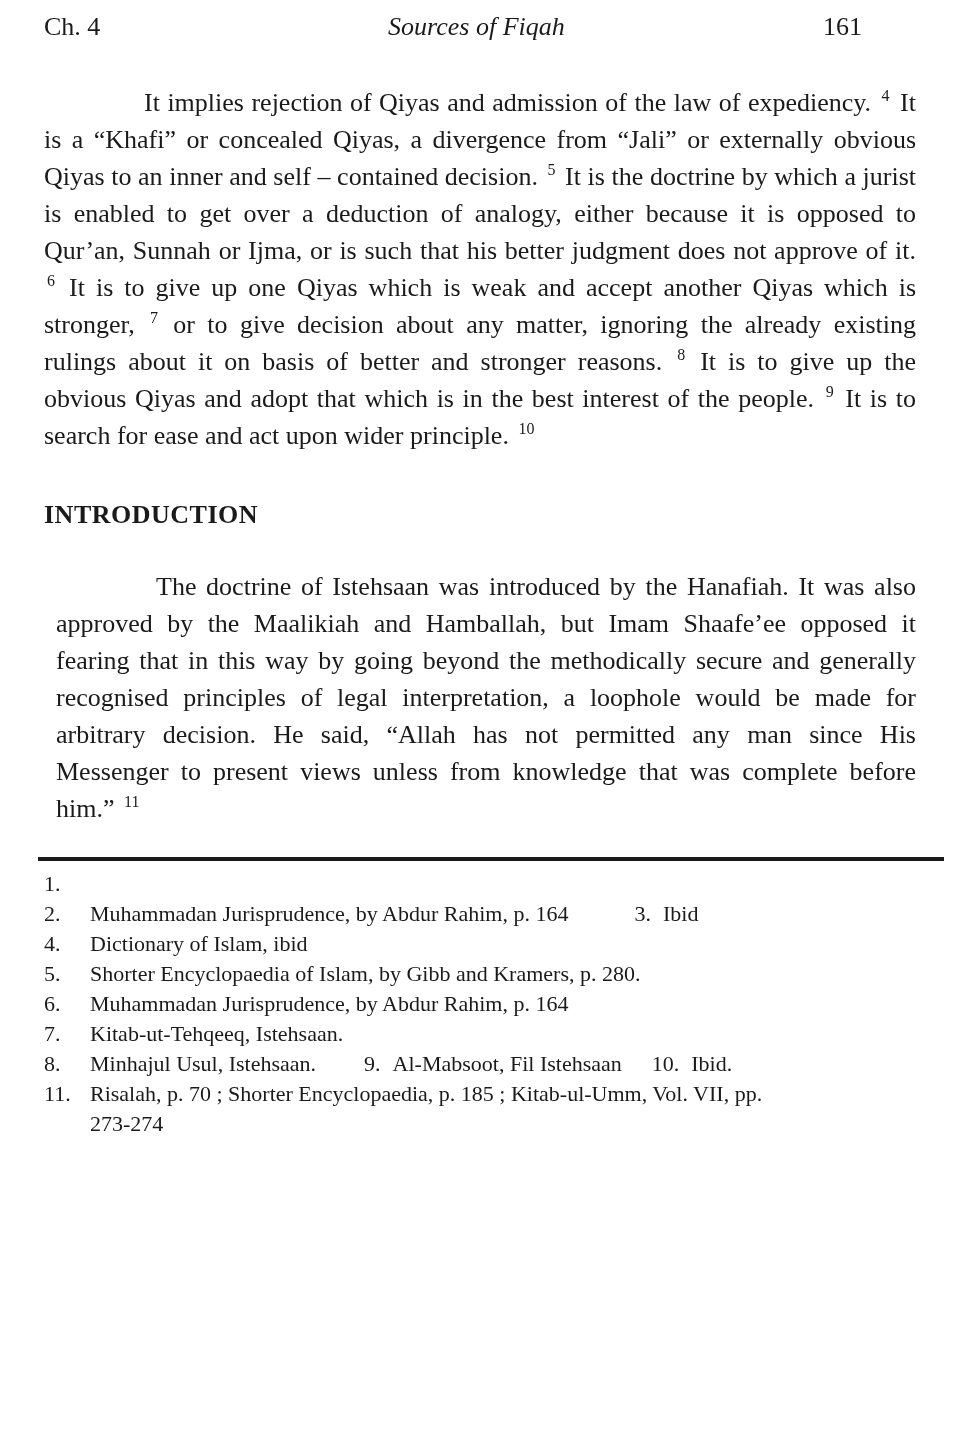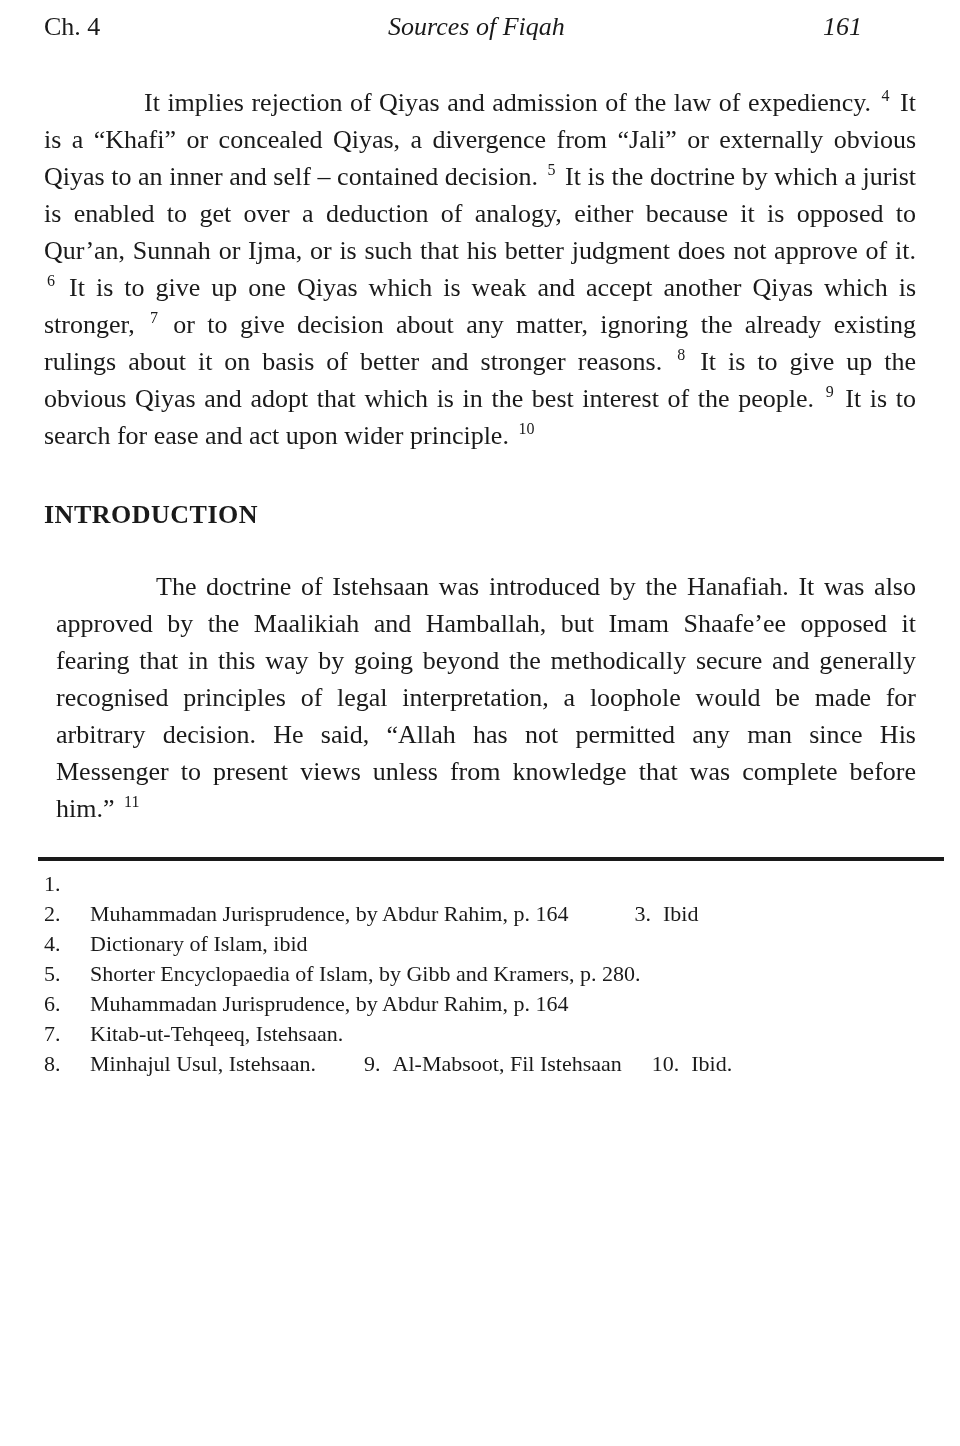--- a/index.html
+++ b/index.html
@@ -24,21 +24,21 @@
     height: 38px;
     font-size: 26px;
     line-height: 34px;
   }
   .page-header .chapter { position: absolute; left: 0; top: 0; }
   .page-header .title {
     position: absolute; left: 50%; top: 0;
     transform: translateX(-52%);
     font-style: italic;
   }
-  .page-header .pagenum { position: absolute; right: 54px; top: 0; font-style: italic; }
+  .page-header .pagenum { position: absolute; right: 54px; top: 0; }
 
   
   .section-heading {
     margin: 36px 0 0 0;
     font-size: 26px;
     font-weight: bold;
     letter-spacing: 0.5px;
     line-height: 30px;
   }
   .section-heading.intro { margin-top: 46px; }
@@ -137,15 +137,20 @@
 
     <div class="fn-row">
       <span class="fn-num">8.</span>
       <span class="fn-txt">Minhajul Usul, Istehsaan.</span>
       <span class="fn-num-inline gap-48">9.</span>
       <span class="fn-txt">Al-Mabsoot, Fil Istehsaan</span>
       <span class="fn-num-inline gap-30">10.</span>
       <span class="fn-txt">Ibid.</span>
     </div>
 
+    <div class="fn-row">
+      <span class="fn-num">11.</span>
+      <span class="fn-txt">Risalah, p. 70 ;  Shorter Encyclopaedia, p. 185 ; Kitab-ul-Umm, Vol. VII, pp.
+273-274</span>
+    </div>
   </div>
 
 </div>
 
 </body></html>

